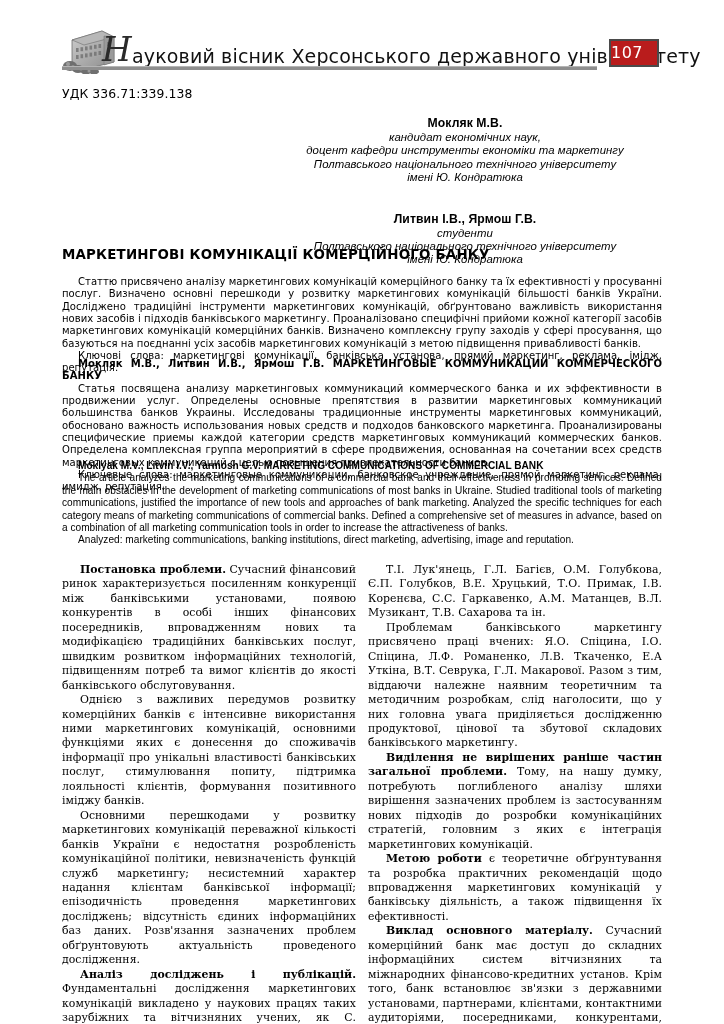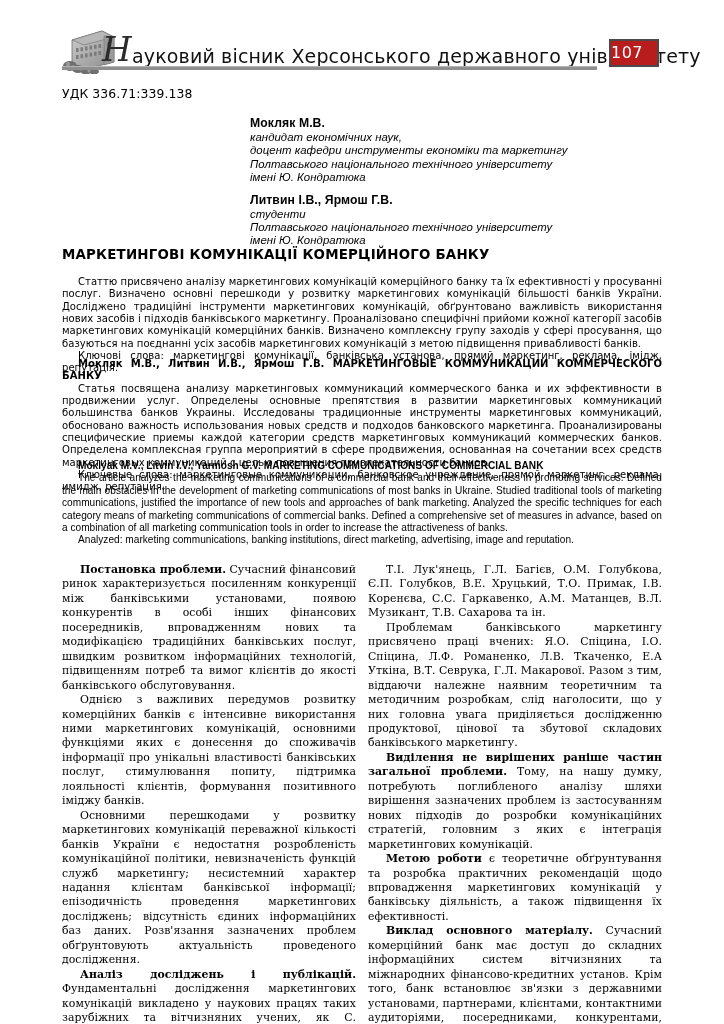--- a/index.html
+++ b/index.html
@@ -99,36 +99,36 @@
     font-size: 12.4px;
     letter-spacing: 0.1px;
   }
 
   
   .author-block {
     position: absolute;
     right: 44px;
     top: 116px;
     width: 430px;
-    text-align: left;
+    text-align: center;
     font-family: "Liberation Sans", sans-serif;
   }
   .author-name {
     font-size: 12.2px;
     font-weight: bold;
     line-height: 15px;
     letter-spacing: 0.1px;
   }
   .author-affil {
     font-size: 11.4px;
     font-style: italic;
     line-height: 13.4px;
     letter-spacing: 0.05px;
   }
-  .author-group-2 { margin-top: 8px; }
+  .author-group-2 { margin-top: 27px; }
 
   
   .article-title {
     position: absolute;
     left: 62px;
     top: 247px;
     width: 600px;
     text-align: left;
     font-family: "DejaVu Sans", sans-serif;
     font-size: 13.4px;

